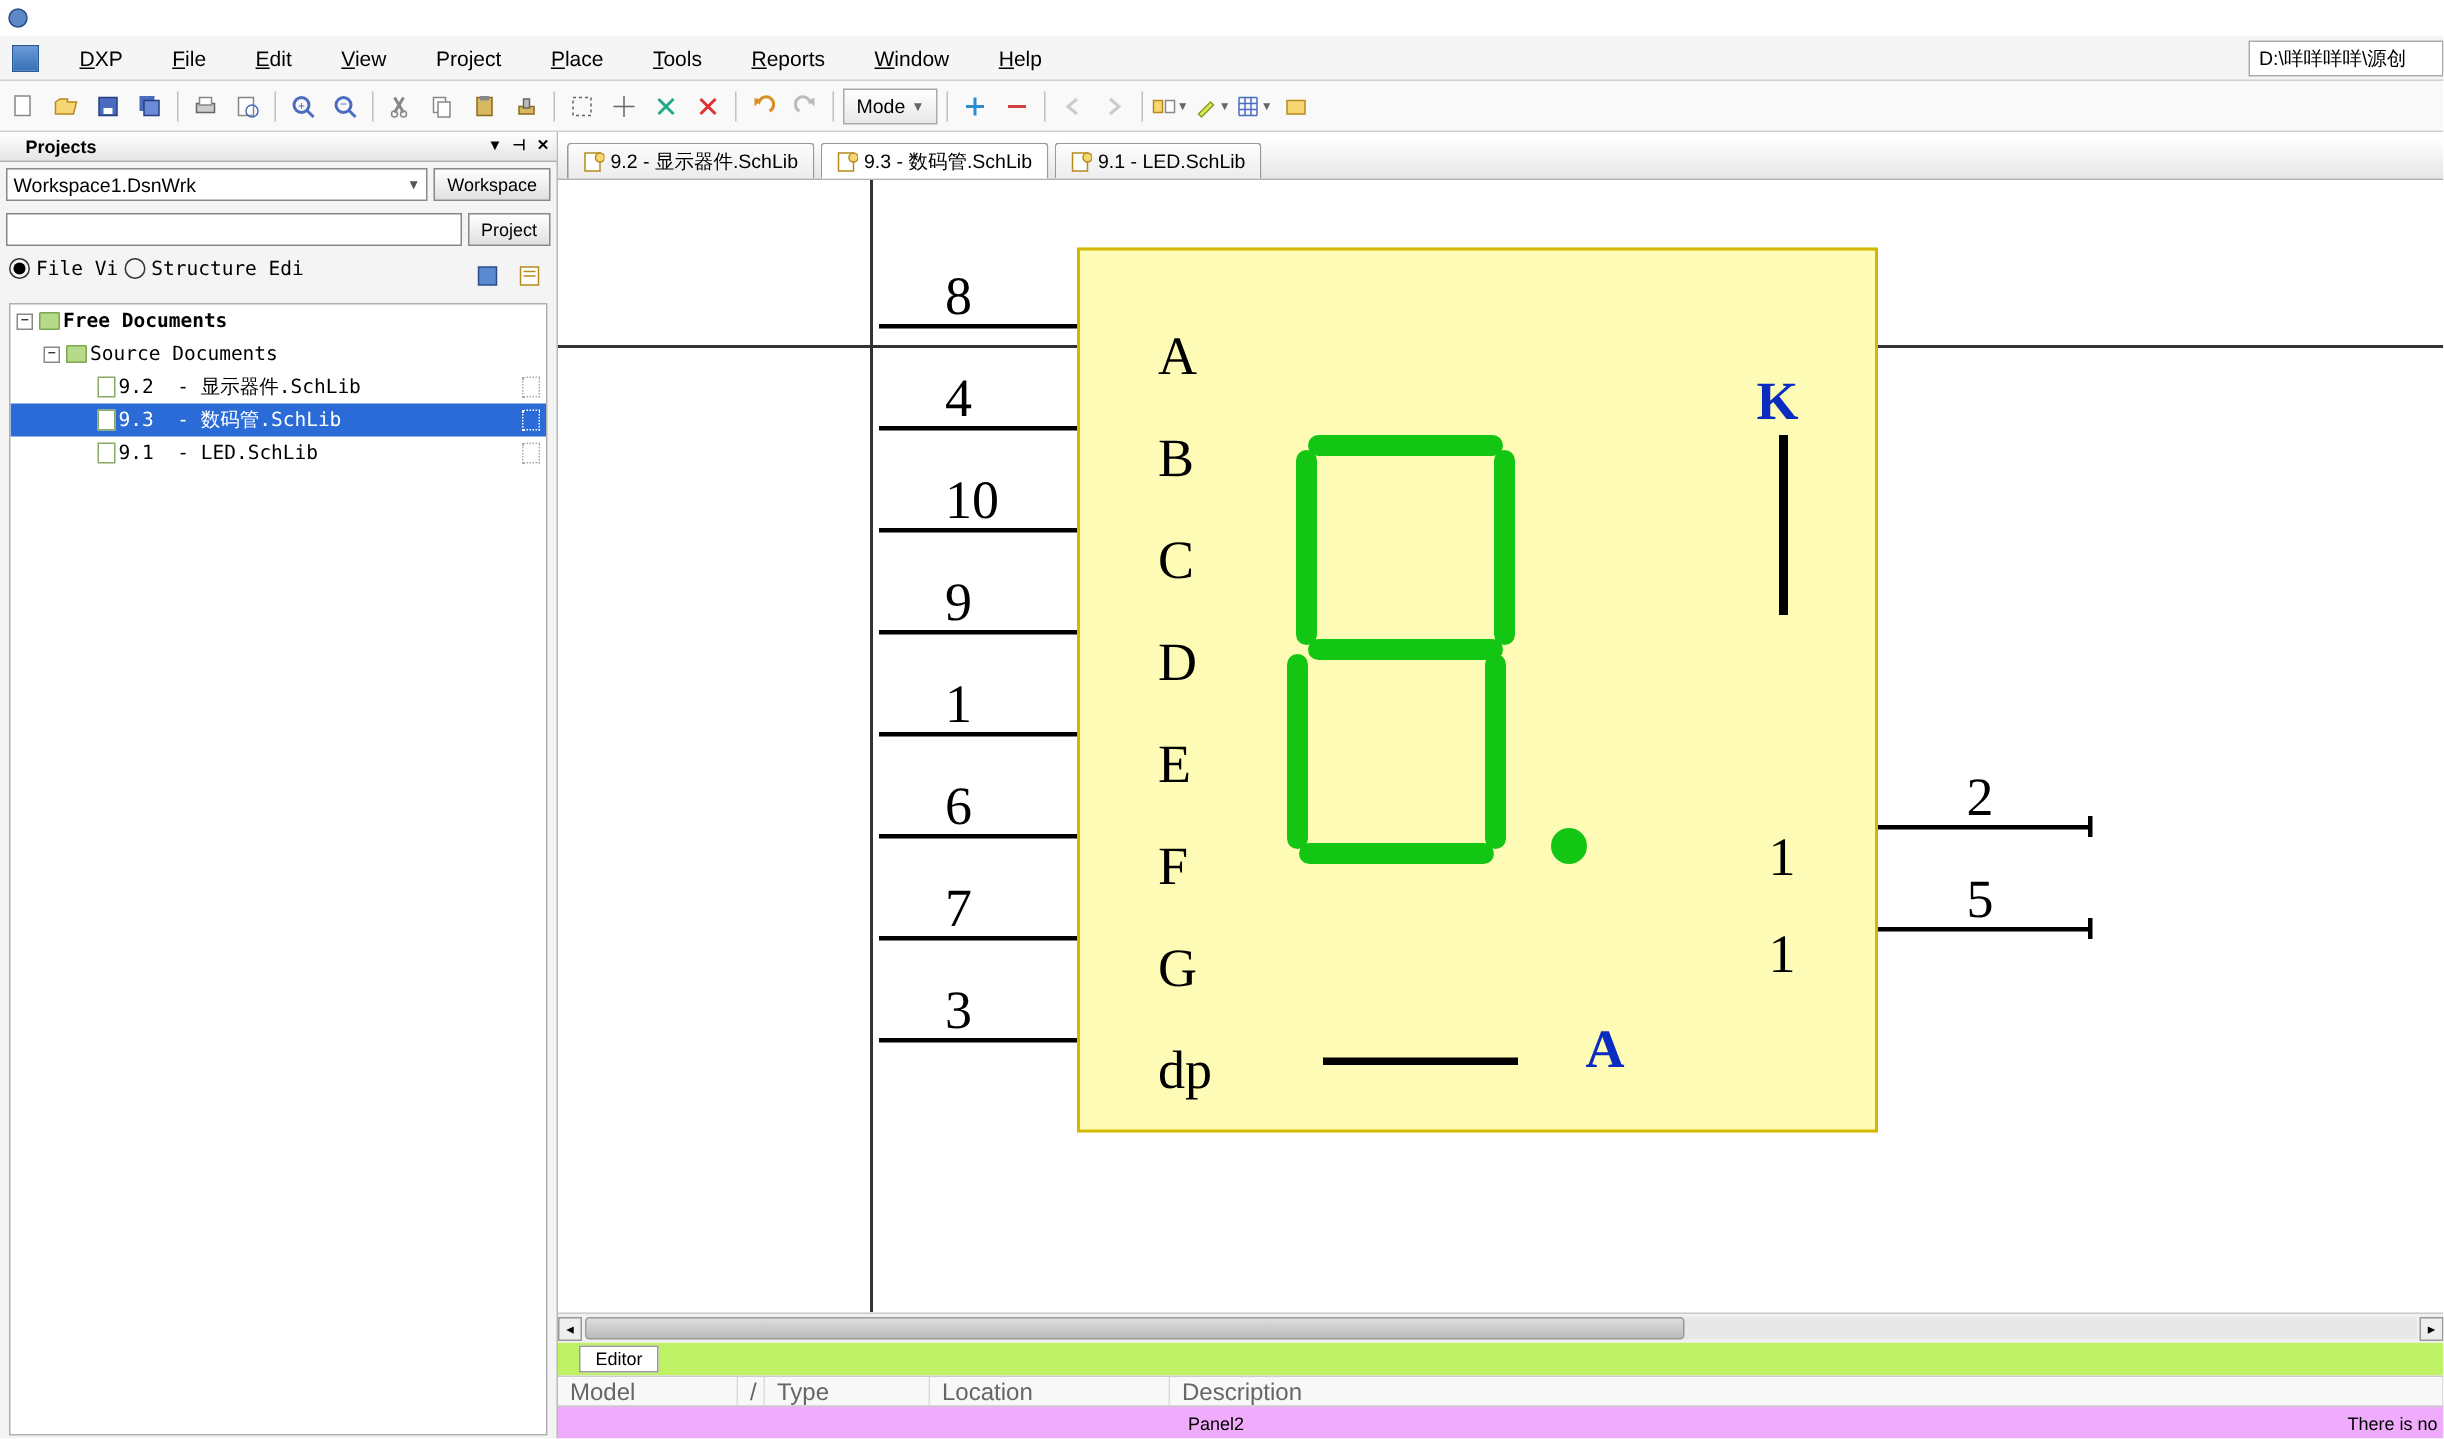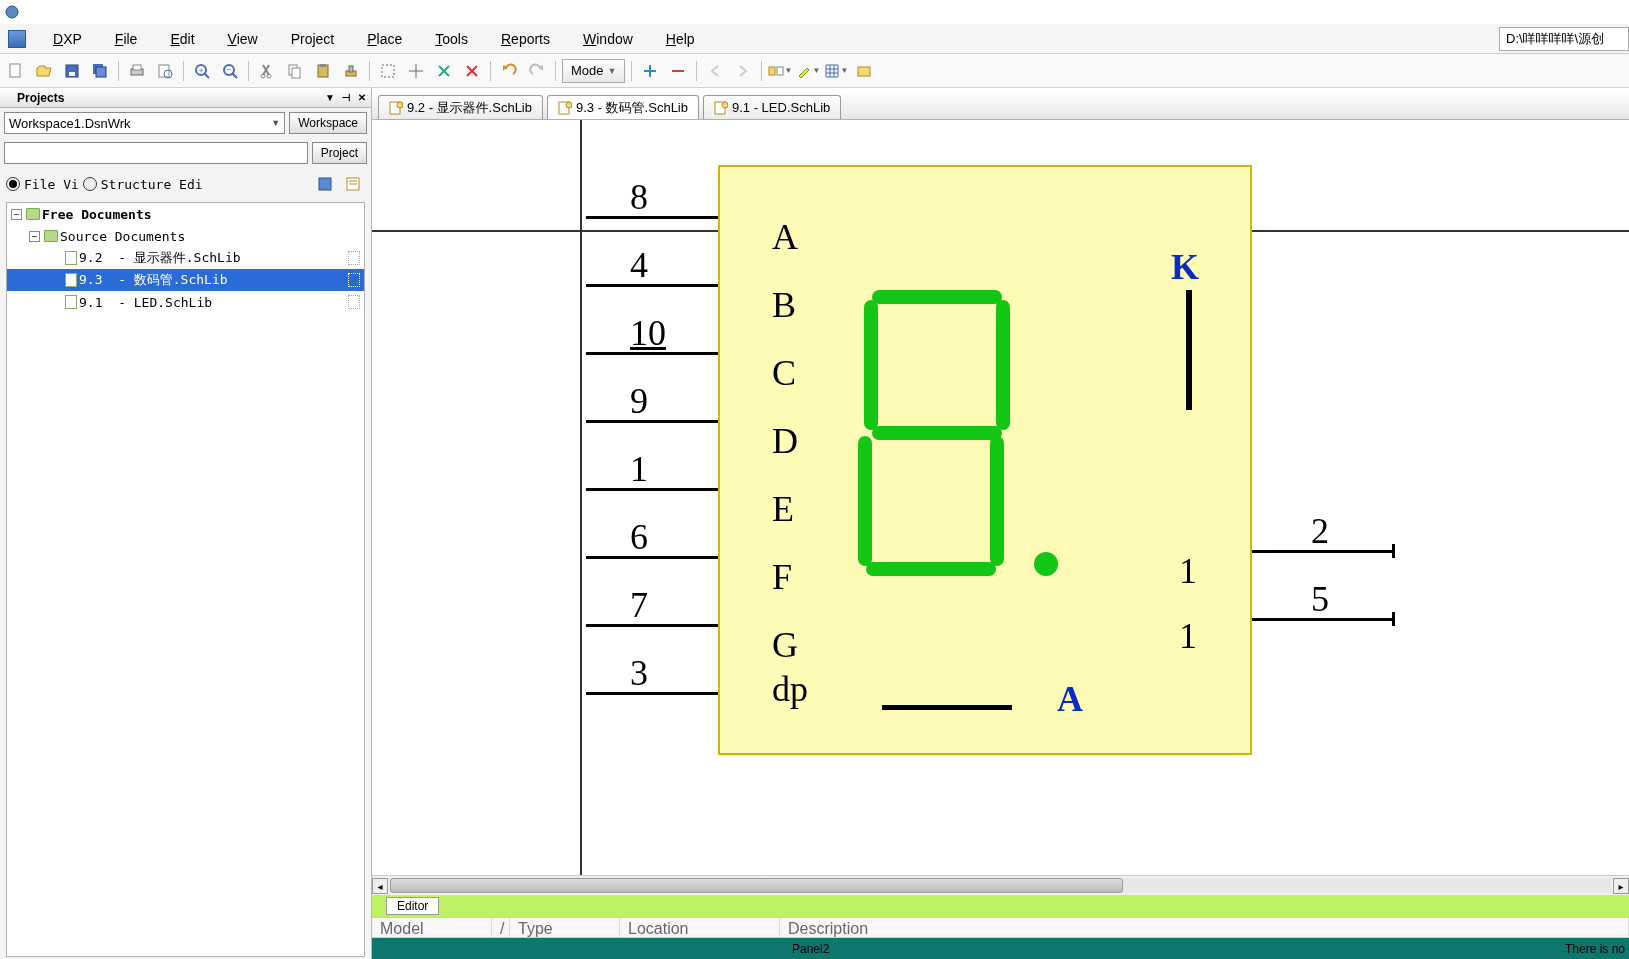--- a/index.html
+++ b/index.html
@@ -29,21 +29,21 @@
 
 
 .projects-panel { width: 372px; background: #f4f4f4; border-right: 1px solid #b8b8b8; display: flex; flex-direction: column; }
 .panel-header { height: 20px; background: linear-gradient(#fff,#e4e4e4); border-bottom: 1px solid #b0b0b0; display: flex; align-items: center; padding: 0 17px; font-weight: bold; font-size: 12px; position: relative; }
 .panel-header .panel-btns { position: absolute; right: 2px; top: 2px; display: flex; gap: 2px; }
 .panel-header .pbtn { width: 14px; height: 14px; font-size: 10px; display: flex; align-items: center; justify-content: center; cursor: pointer; }
 
 .ws-row { height: 30px; display: flex; align-items: center; padding: 4px; gap: 4px; }
 .ws-combo { flex: 1; height: 22px; border: 1px solid #888; background: #fff; padding: 0 4px; display: flex; align-items: center; justify-content: space-between; cursor: pointer; font-size: 13px; }
 .ws-btn { height: 22px; padding: 0 8px; border: 1px solid #888; background: linear-gradient(#fff,#e0e0e0); font-size: 12px; cursor: pointer; display: flex; align-items: center; }
-.filter-row { display: flex; align-items: center; padding: 4px 6px; gap: 4px; font-family: monospace; font-size: 13px; }
+.filter-row { display: flex; align-items: flex-start; padding: 4px 6px; gap: 4px; font-family: monospace; font-size: 13px; }
 .radio { width: 14px; height: 14px; border: 1px solid #333; border-radius: 50%; display: inline-flex; align-items: center; justify-content: center; }
 .radio .dot { width: 8px; height: 8px; background: #000; border-radius: 50%; }
 
 .tree { flex: 1; background: #fff; border: 1px solid #b0b0b0; margin: 2px 6px; font-family: monospace; font-size: 13px; overflow: auto; }
 .tree-row { height: 22px; display: flex; align-items: center; padding: 0 4px; gap: 2px; white-space: pre; cursor: pointer; }
 .tree-row.sel { background: #2a6bd8; color: #fff; }
 .expander { width: 11px; height: 11px; border: 1px solid #888; display: flex; align-items: center; justify-content: center; font-size: 9px; line-height: 1; margin-right: 2px; background: #fff; color: #000; }
 .folder-ico { width: 14px; height: 12px; background: #b6d98a; border: 1px solid #7aa84d; border-radius: 1px; }
 .doc-ico { width: 12px; height: 14px; background: #fff; border: 1px solid #8a6; position: relative; }
 .tree-row .flag { margin-left: auto; width: 12px; height: 14px; border: 1px dotted #aaa; }
@@ -82,21 +82,21 @@
 .hscroll-bar { height: 20px; background: #f0f0f0; border-top: 1px solid #ccc; position: relative; }
 .hscroll-track { position: absolute; left: 18px; right: 18px; top: 2px; bottom: 2px; background: #e8e8e8; }
 .hscroll-thumb { position: absolute; left: 0; width: 60%; top: 0; bottom: 0; background: linear-gradient(#ddd,#bbb); border: 1px solid #999; border-radius: 3px; }
 .hscroll-arrow { position: absolute; top: 2px; width: 16px; height: 16px; border: 1px solid #999; background: #eee; font-size: 10px; display: flex; align-items: center; justify-content: center; cursor: pointer; }
 
 .editor-tabstrip { height: 22px; background: #bef264; display: flex; align-items: center; padding: 0 4px; }
 .editor-mini-tab { height: 18px; padding: 0 10px; border: 1px solid #999; border-top-left-radius: 0; border-top-right-radius: 0; background: #fff; font-size: 12px; display: flex; align-items: center; cursor: pointer; }
 
 .model-header { height: 20px; background: #f8f8f8; border-top: 1px solid #ccc; display: flex; font-size: 16px; color: #666; }
 .model-header div { padding: 2px 8px; border-right: 1px solid #ddd; }
-.status-strip { height: 22px; background: #0f766e; border-top: 1px solid #ccc; font-size: 12px; display: flex; align-items: center; }
+.status-strip { height: 22px; background: #f0abfc; border-top: 1px solid #ccc; font-size: 12px; display: flex; align-items: center; }
 
 </style>
 </head>
 <body>
 
 <div class="titlebar">
   <svg width="16" height="16" viewBox="0 0 16 16">
       <circle cx="8" cy="8" r="6" fill="#5c89c6" stroke="#2a4d88"></circle>
     </svg>
 </div>
@@ -369,38 +369,38 @@
 
       <div class="component"></div>
 
       <div id="left-pins-holder">
           <div class="pin-label-left" style="left: 258px; top: 56px;">8</div>
           <div class="pin-line" style="left: 214px; top: 96px; width: 132px;"></div>
           <div class="pin-name-right-txt" style="left: 400px; top: 96px;">A</div>
           <div class="pin-label-left" style="left: 258px; top: 124px;">4</div>
           <div class="pin-line" style="left: 214px; top: 164px; width: 132px;"></div>
           <div class="pin-name-right-txt" style="left: 400px; top: 164px;">B</div>
-          <div class="pin-label-left" style="left: 258px; top: 192px; text-decoration: underline;">10</div>
+          <div class="pin-label-left" style="left: 258px; top: 192px;">10</div>
           <div class="pin-line" style="left: 214px; top: 232px; width: 132px;"></div>
           <div class="pin-name-right-txt" style="left: 400px; top: 232px;">C</div>
           <div class="pin-label-left" style="left: 258px; top: 260px;">9</div>
           <div class="pin-line" style="left: 214px; top: 300px; width: 132px;"></div>
           <div class="pin-name-right-txt" style="left: 400px; top: 300px;">D</div>
           <div class="pin-label-left" style="left: 258px; top: 328px;">1</div>
           <div class="pin-line" style="left: 214px; top: 368px; width: 132px;"></div>
           <div class="pin-name-right-txt" style="left: 400px; top: 368px;">E</div>
           <div class="pin-label-left" style="left: 258px; top: 396px;">6</div>
           <div class="pin-line" style="left: 214px; top: 436px; width: 132px;"></div>
           <div class="pin-name-right-txt" style="left: 400px; top: 436px;">F</div>
           <div class="pin-label-left" style="left: 258px; top: 464px;">7</div>
           <div class="pin-line" style="left: 214px; top: 504px; width: 132px;"></div>
           <div class="pin-name-right-txt" style="left: 400px; top: 504px;">G</div>
           <div class="pin-label-left" style="left: 258px; top: 532px;">3</div>
           <div class="pin-line" style="left: 214px; top: 572px; width: 132px;"></div>
-          <div class="pin-name-right-txt" style="left: 400px; top: 548px;">dp</div>
+          <div class="pin-name-right-txt" style="left: 400px; top: 572px;">dp</div>
         </div>
 
       <div class="right-txt" style="left:799px; top:126px">K</div>
       <div class="k-line" style="left:814px; top:170px; height:120px"></div>
       <div class="right-num" style="left:807px; top:430px">1</div>
       <div class="right-num" style="left:807px; top:495px">1</div>
       <div class="right-txt" style="left:685px; top:558px">A</div>
       <div style="position:absolute; left:510px; top:585px; width:130px; height:5px; background:#000"></div>
 
       <div class="seg h" style="left:500px; top:170px"></div>

